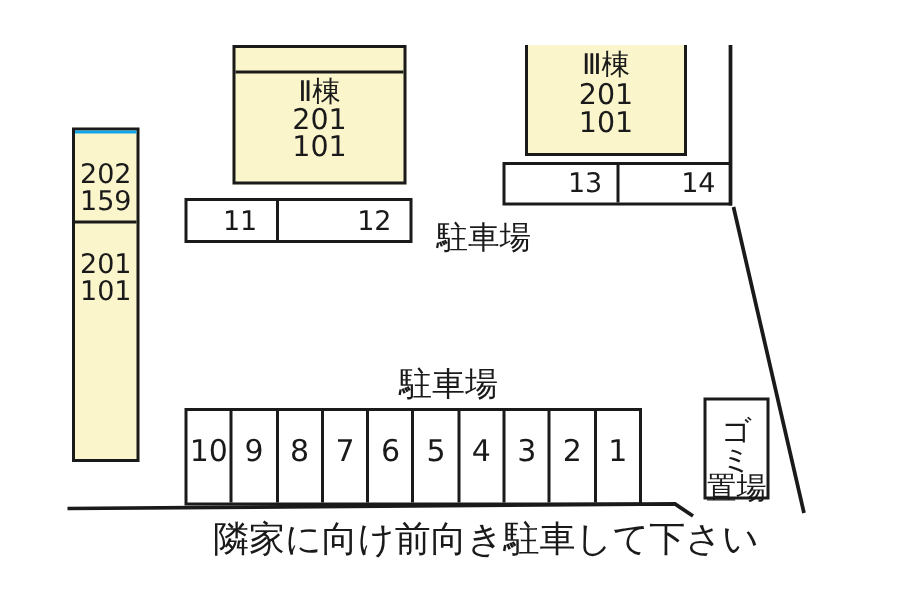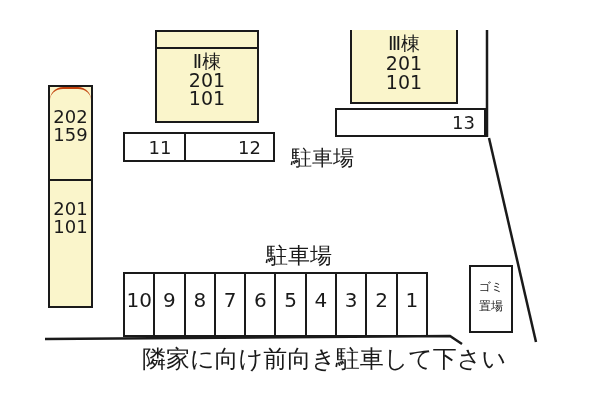--- a/index.html
+++ b/index.html
@@ -6,23 +6,23 @@
   .canvas{
     position:relative;width:600px;height:400px;background:#ffffff;overflow:hidden;
     font-family:"DejaVu Sans","Liberation Sans",sans-serif;color:#1a1a1a;
   }
   .abs{position:absolute;box-sizing:border-box;}
   
   .bldg{background:#FAF5CB;border:2px solid #1a1a1a;text-align:center;}
   .b1{left:48px;top:85px;width:45px;height:223px;font-size:18px;line-height:19px;}
   .b1 .sec{box-sizing:border-box;width:100%;}
   .b1 .s1{height:73px;padding-top:2px;}
-  .b1 .s2{height:92px;border-top:2px solid #c2410c;padding-top:19px;line-height:18px;border-radius:13px;}
+  .b1 .s2{height:60px;border-top:2px solid #0ea5e9;padding-top:19px;line-height:18px;}
   .b1 .s3{height:72px;border-top:2px solid #1a1a1a;padding-top:19px;line-height:18px;}
-  .b2{left:155px;top:30px;width:104px;height:93px;font-size:19px;}
+  .b2{left:155px;top:30px;width:116px;height:93px;font-size:19px;}
   .b2 .strip{height:15px;border-bottom:2px solid #1a1a1a;}
   .b2 .txt{padding-top:3px;line-height:18.5px;}
   .b3{left:350px;top:30px;width:108px;height:74px;border-top:none;font-size:19px;}
   .b3 .txt{padding-top:4px;line-height:19.5px;}
   
   .prow{border:2px solid #1a1a1a;background:#ffffff;display:flex;}
   .p1112{left:123px;top:132px;width:152px;height:30px;gap:29px;}
   .p1314{left:335px;top:108px;width:153px;height:29px;}
   .pcell{flex:1;font-size:18px;display:flex;align-items:center;justify-content:flex-end;}
   .pcell.first{border-right:2px solid #1a1a1a;}
@@ -31,21 +31,21 @@
   .pmain{left:123px;top:272px;width:305px;height:65px;}
   .pmain .mcell{flex:1;text-align:center;font-size:20px;padding-top:14px;}
   .pmain .mcell:not(:last-child){border-right:2px solid #1a1a1a;}
   
   .lbl{white-space:nowrap;}
   .lbl-upper{left:291px;top:144px;font-size:21px;}
   .lbl-lower{left:266px;top:241px;font-size:22px;}
   .caption{left:142px;top:343px;font-size:24px;letter-spacing:0px;}
   
   .gomi{left:469px;top:265px;width:44px;height:68px;border:2px solid #1a1a1a;
-        background:#ffffff;text-align:center;font-size:12px;line-height:19px;padding-top:11px;}
+        background:#ffffff;text-align:center;font-size:20px;line-height:19px;padding-top:11px;}
   .lines{position:absolute;left:0;top:0;width:600px;height:400px;pointer-events:none;}
 </style>
 </head>
 <body>
 
 <div class="canvas">
 
   <div class="abs bldg b1">
     <div class="sec s2">
       <div>202</div>
@@ -74,20 +74,21 @@
     </div>
   </div>
 
   <div class="abs prow p1112">
     <div class="pcell first">11</div>
     <div class="pcell">12</div>
   </div>
 
   <div class="abs prow p1314">
     <div class="pcell first">13</div>
+    <div class="pcell">14</div>
   </div>
 
   <div class="abs lbl lbl-upper">駐車場</div>
 
   <div class="abs lbl lbl-lower">駐車場</div>
 
   <div class="abs prow pmain">
     <div class="mcell">10</div>
     <div class="mcell">9</div>
     <div class="mcell">8</div>

